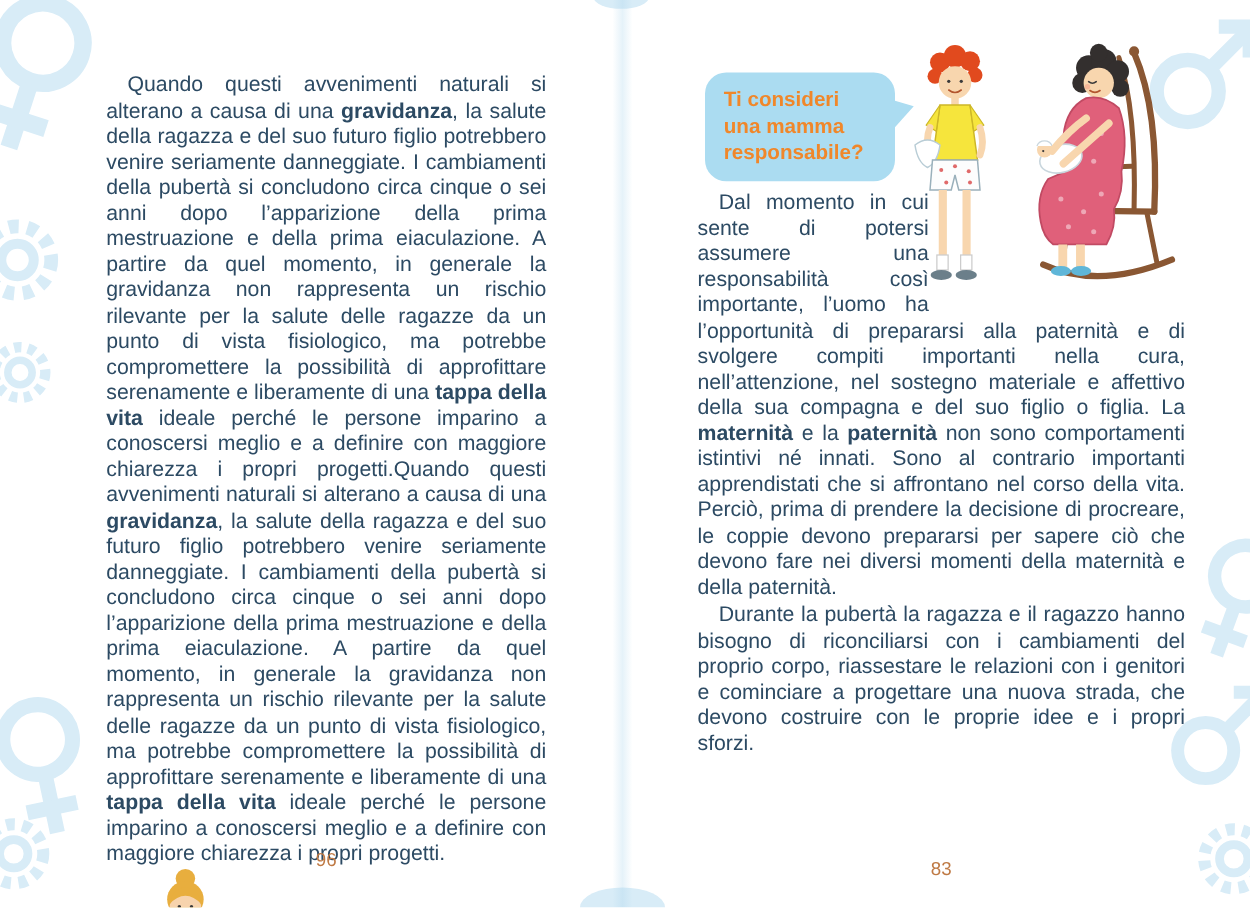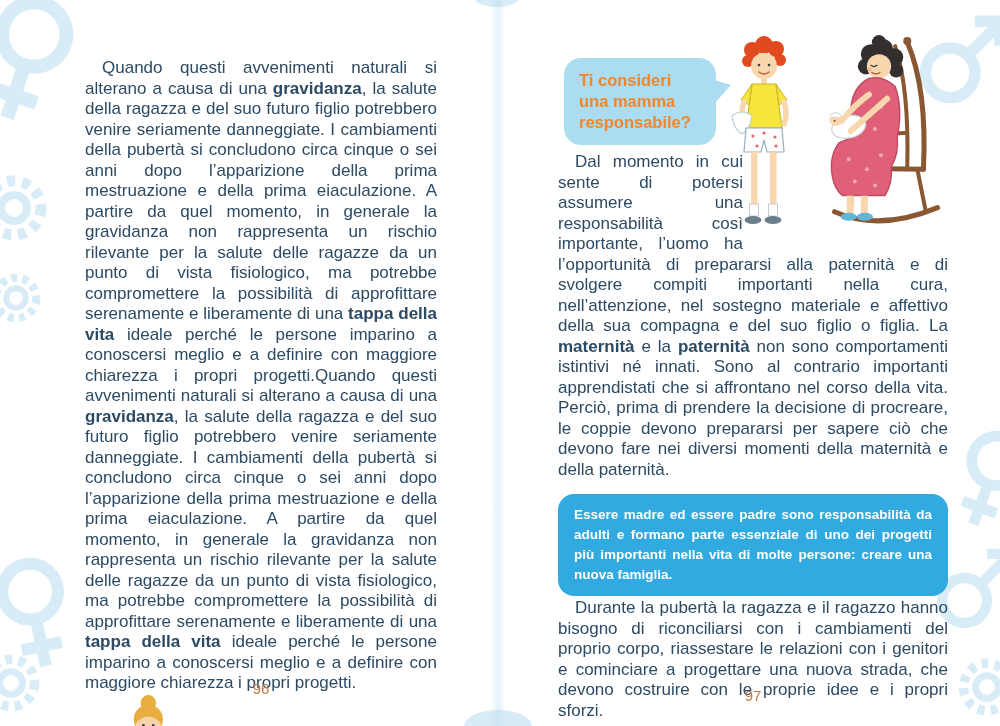--- a/index.html
+++ b/index.html
@@ -241,20 +241,19 @@
       <path d="M60,66 Q46,76 33,92" stroke="#f8d6ae" stroke-width="6" fill="none" stroke-linecap="round"></path>
       <path d="M78,70 Q60,86 42,102" stroke="#f8d6ae" stroke-width="6" fill="none" stroke-linecap="round"></path>
       <rect x="38" y="166" width="7" height="18" fill="#f8d6ae"></rect>
       <rect x="52" y="166" width="7" height="18" fill="#f8d6ae"></rect>
       <ellipse cx="40" cy="187" rx="8" ry="4" fill="#5fb6d8"></ellipse>
       <ellipse cx="56" cy="187" rx="8" ry="4" fill="#5fb6d8"></ellipse>
     </svg>
 
     <p class="para indent rp1"><span class="wrapspace-r"></span><span>Dal momento in cui sente di potersi assumere una responsabilità così importante, l’uomo ha l’opportunità di prepararsi alla paternità e di svolgere compiti importanti nella cura, nell’attenzione, nel sostegno materiale e affettivo della sua compagna e del suo figlio o figlia. La </span><span class="b">maternità</span><span> e la </span><span class="b">paternità</span><span> non sono comportamenti istintivi né innati. Sono al contrario importanti apprendistati che si affrontano nel corso della vita. Perciò, prima di prendere la decisione di procreare, le coppie devono prepararsi per sapere ciò che devono fare nei diversi momenti della maternità e della paternità.</span></p>
 
-    <div class="hibox"><span>Essere madre ed essere padre sono </span><span class="b">responsabilità da adulti</span><span> e formano parte essenziale di uno dei progetti più importanti nella vita di molte persone: creare una nuova famiglia.</span></div>
 
     <p class="para indent rp2">Durante la pubertà la ragazza e il ragazzo hanno bisogno di riconciliarsi con i cambiamenti del proprio corpo, riassestare le relazioni con i genitori e cominciare a progettare una nuova strada, che devono costruire con le proprie idee e i propri sforzi.</p>
 
-    <div class="pagenum">97</div>
+    <div class="pagenum">83</div>
   </div>
 
 </div>
 
 </body></html>

